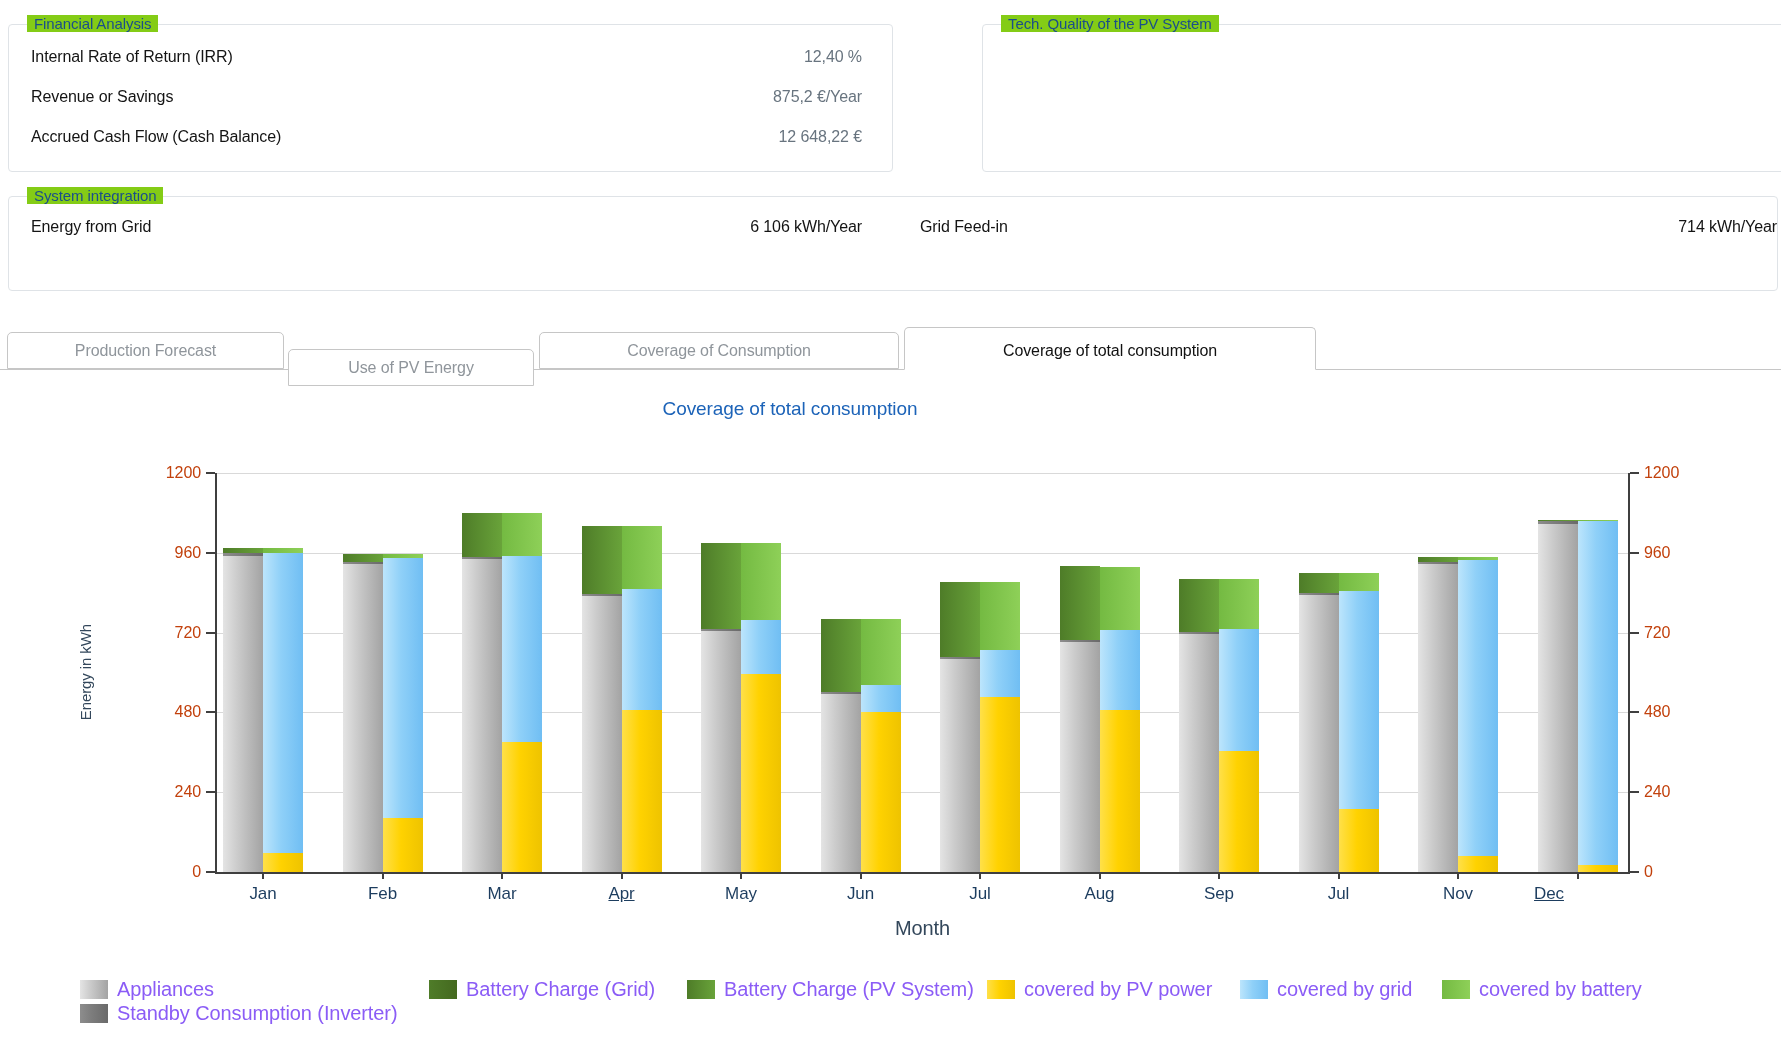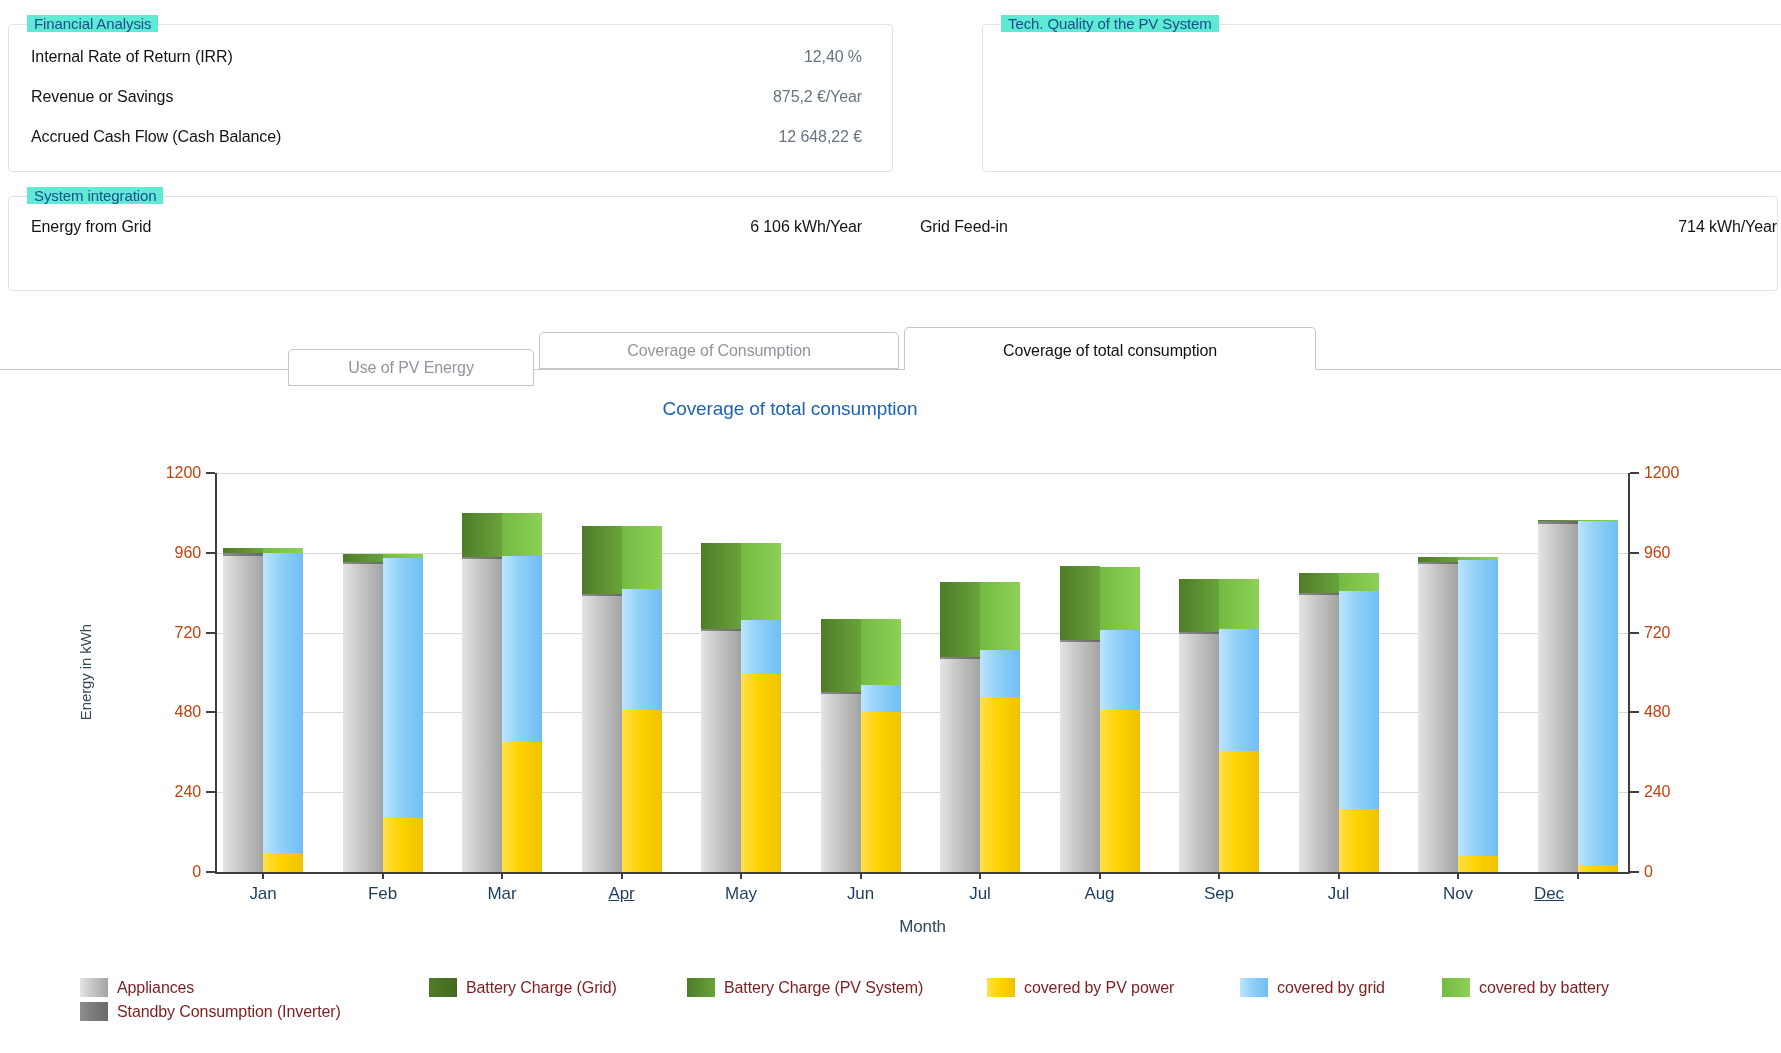--- a/index.html
+++ b/index.html
@@ -3,21 +3,21 @@
 <meta charset="utf-8">
 <style>
   html,body{margin:0;padding:0;background:#fff;}
   .screen{
     position:relative;width:1781px;height:1053px;background:#fff;overflow:hidden;
     font-family:"Liberation Sans",sans-serif;color:#141414;letter-spacing:-0.1px;
   }
   
   .panel{position:absolute;border:1px solid #dfe3e7;border-radius:4px;background:#fff;}
   .panel-title{
-    position:absolute;top:-10px;left:18px;background:#5eead4;padding:0 7px;
+    position:absolute;top:-10px;left:18px;background:#84cc16;padding:0 7px;
     font-size:15px;color:#1a4e8a;white-space:nowrap;
   }
   .panel-rows{position:absolute;left:0;right:0;top:12px;}
   .prow{display:flex;justify-content:space-between;align-items:center;height:40px;padding:0 30px 0 22px;}
   .prow .lbl{font-size:16px;color:#141414;}
   .prow .val{font-size:16px;color:#68747f;}
   #panel-financial{left:8px;top:24px;width:883px;height:146px;}
   #panel-tech{left:982px;top:24px;width:846px;height:146px;}
   #panel-integration{left:8px;top:196px;width:1768px;height:93px;}
   .prow-split{display:flex;height:40px;margin-top:10px;}
@@ -49,21 +49,21 @@
   .y-axis-title{
     position:absolute;left:72px;top:473px;height:399px;width:26px;
     display:flex;align-items:center;justify-content:center;
   }
   .y-axis-title span{
     writing-mode:vertical-rl;transform:rotate(180deg);
     font-size:15px;color:#33475b;white-space:nowrap;
   }
   .x-axis-title{
     position:absolute;left:217px;top:917px;width:1411px;text-align:center;
-    font-size:17px;color:#33475b;
+    font-size:20px;color:#33475b;
   }
   .plot{position:absolute;left:217px;top:473px;width:1411px;height:399px;}
   .gridline{position:absolute;left:0;width:100%;height:1px;background:#d9d9d9;z-index:1;}
   .axis-v{position:absolute;top:0;width:2px;height:100%;background:#3f3f3f;z-index:6;}
   .axis-v.left{left:-2px;}
   .axis-v.right{right:-2px;}
   .baseline{position:absolute;left:-2px;right:-2px;bottom:-2px;height:2px;background:#3f3f3f;z-index:6;}
   .ytick{position:absolute;height:2px;width:9px;background:#3f3f3f;z-index:6;}
   .ytick.l{left:-11px;}
   .ytick.r{right:-11px;}
@@ -80,21 +80,21 @@
   .seg-standby{background:linear-gradient(to right,#8d8d8d,#7d7d7d 40%,#6a6a6a);}
   .seg-batt_grid{background:linear-gradient(to right,#4f7c29,#44691f);}
   .seg-batt_pv{background:linear-gradient(to right,#4e7c28,#69a33a);}
   .seg-pv{background:linear-gradient(to right,#ffe049,#ffd200 45%,#eec300);}
   .seg-grid{background:linear-gradient(to right,#bce5fc,#8fd0f8 45%,#70bef3);}
   .seg-battery{background:linear-gradient(to right,#74ba42,#8ed058);}
   
   .legend{position:absolute;left:0;top:976px;width:1781px;height:60px;}
   .lg-item{position:absolute;display:flex;align-items:center;gap:9px;}
   .lg-swatch{width:28px;height:19px;flex:none;}
-  .lg-text{font-size:16px;color:#7f1d1d;white-space:nowrap;}
+  .lg-text{font-size:20px;color:#8b5cf6;white-space:nowrap;}
   .lg-appliances{left:80px;top:2px;}
   .lg-batt_grid{left:429px;top:2px;}
   .lg-batt_pv{left:687px;top:2px;}
   .lg-pv{left:987px;top:2px;}
   .lg-grid{left:1240px;top:2px;}
   .lg-battery{left:1442px;top:2px;}
   .lg-standby{left:80px;top:26px;}
 </style>
 </head>
 <body>
@@ -132,20 +132,21 @@
       </div>
       <div class="prow-cell c2">
         <span class="lbl">Grid Feed-in</span>
         <span class="val">714 kWh/Year</span>
       </div>
     </div>
   </div>
 
   <div class="tabbar">
     <div class="tabline"></div>
+    <div class="tab" id="tab-0">Production Forecast</div>
     <div class="tab" id="tab-1">Use of PV Energy</div>
     <div class="tab" id="tab-2">Coverage of Consumption</div>
     <div class="tab active" id="tab-3">Coverage of total consumption</div>
   </div>
 
   <div class="chart-title">Coverage of total consumption</div>
   <div class="y-axis-title">
     <span>Energy in kWh</span>
   </div>
   <div class="plot" id="plot">

